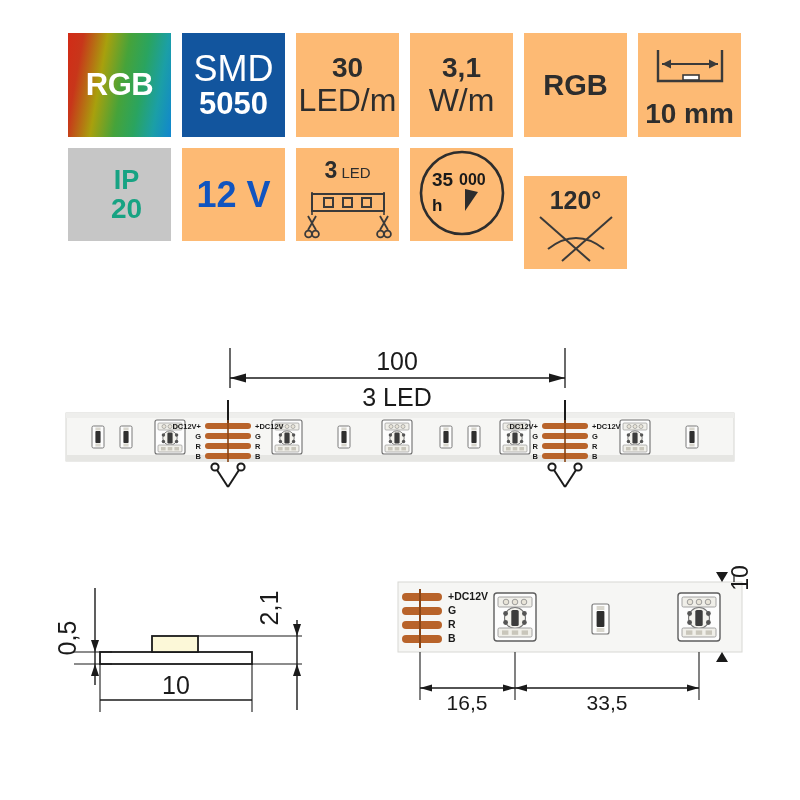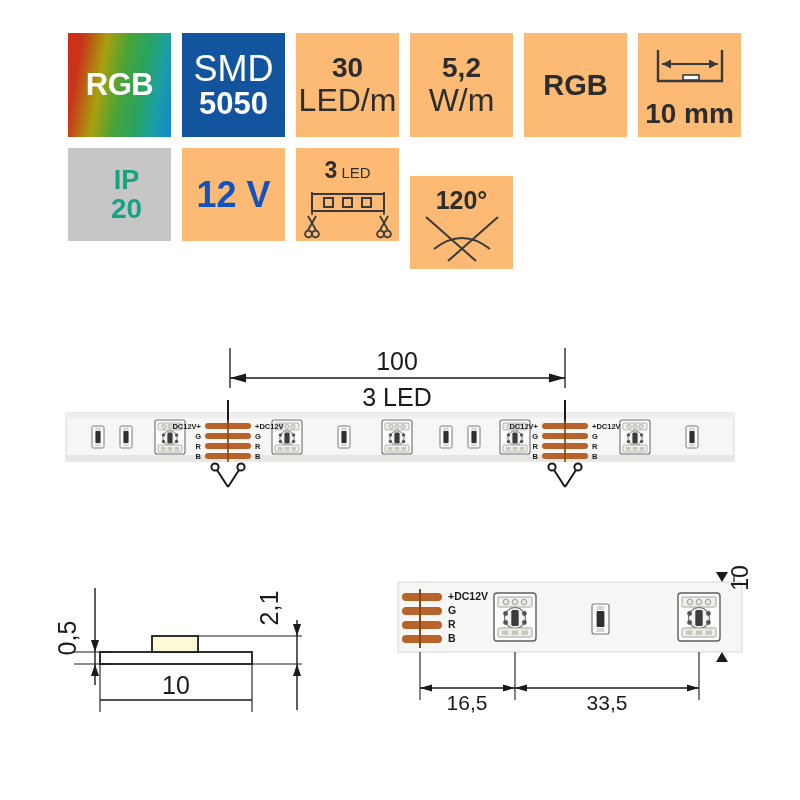--- a/index.html
+++ b/index.html
@@ -93,21 +93,21 @@
       <span class="l1">SMD</span>
       <span class="l2">5050</span>
     </div>
 
     <div class="badge b-gray">
       <span class="l1">30</span>
       <span class="l2">LED/m</span>
     </div>
 
     <div class="badge b-gray">
-      <span class="l1">5,2</span>
+      <span class="l1">3,1</span>
       <span class="l2">W/m</span>
     </div>
 
     <div class="badge b-rgbtext">
       <span class="txt">RGB</span>
     </div>
 
     <div class="badge b-10mm">
       <span class="g">
         <svg width="76" height="44" viewBox="0 0 76 44">
@@ -155,20 +155,31 @@
           <g stroke="#3a3a3a" stroke-width="1.8" fill="none">
             <line x1="78" y1="30" x2="86" y2="44"></line>
               <line x1="86" y1="30" x2="78" y2="44"></line>
             <circle cx="78.5" cy="48" r="3.4"></circle>
               <circle cx="85.5" cy="48" r="3.4"></circle>
           </g>
         </svg>
       </span>
     </div>
 
+    <div class="badge b-life">
+      <span class="circ">
+        <svg width="88" height="88" viewBox="0 0 88 88">
+          <circle cx="44" cy="44" r="41" fill="none" stroke="#2d2d2d" stroke-width="2.6"></circle>
+          <path d="M47 40 L47 62 L60 43 Z" fill="#2d2d2d"></path>
+          <text class="dim-text" x="14" y="37" font-size="19" font-weight="bold">35</text>
+          <text class="dim-text" x="41" y="36" font-size="16" font-weight="bold">000</text>
+          <text class="dim-text" x="14" y="62" font-size="17" font-weight="bold">h</text>
+        </svg>
+      </span>
+    </div>
 
     <div class="badge b-beam">
       <span class="deg">120°</span>
       <span>
         <svg width="84" height="54" viewBox="0 0 84 54">
           <line x1="6" y1="6" x2="56" y2="50" stroke="#3a3a3a" stroke-width="2"></line>
           <line x1="78" y1="6" x2="28" y2="50" stroke="#3a3a3a" stroke-width="2"></line>
           <path d="M14 38 Q42 16 70 38" fill="none" stroke="#3a3a3a" stroke-width="2"></path>
         </svg>
       </span>

